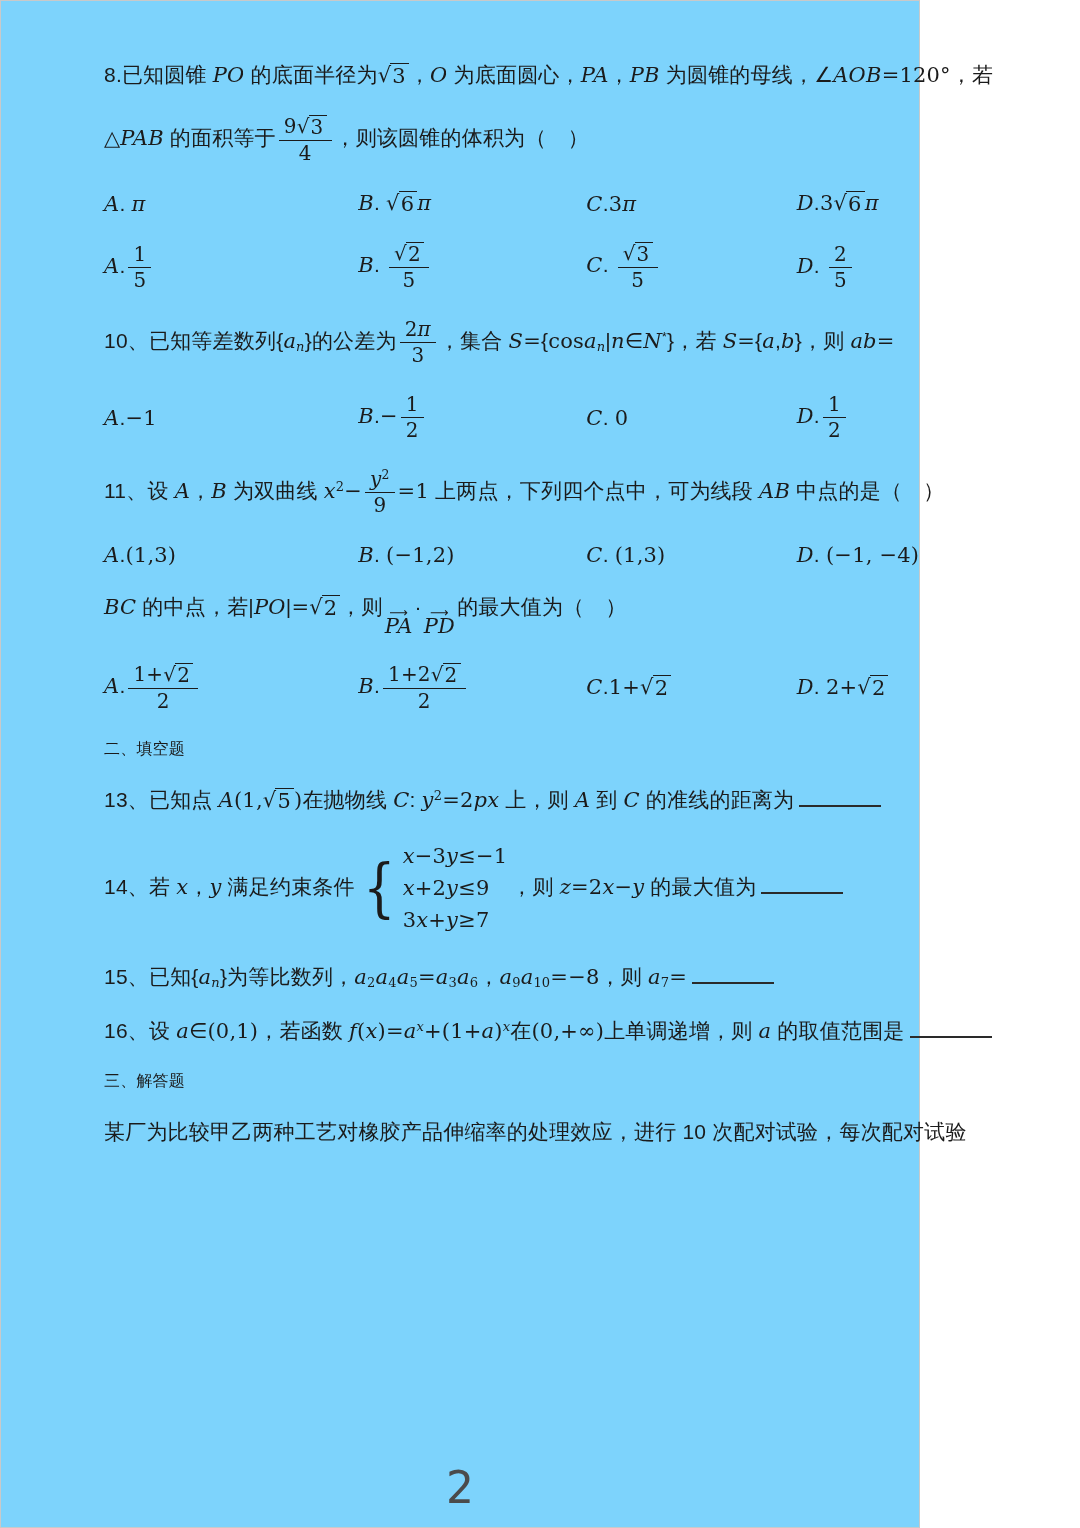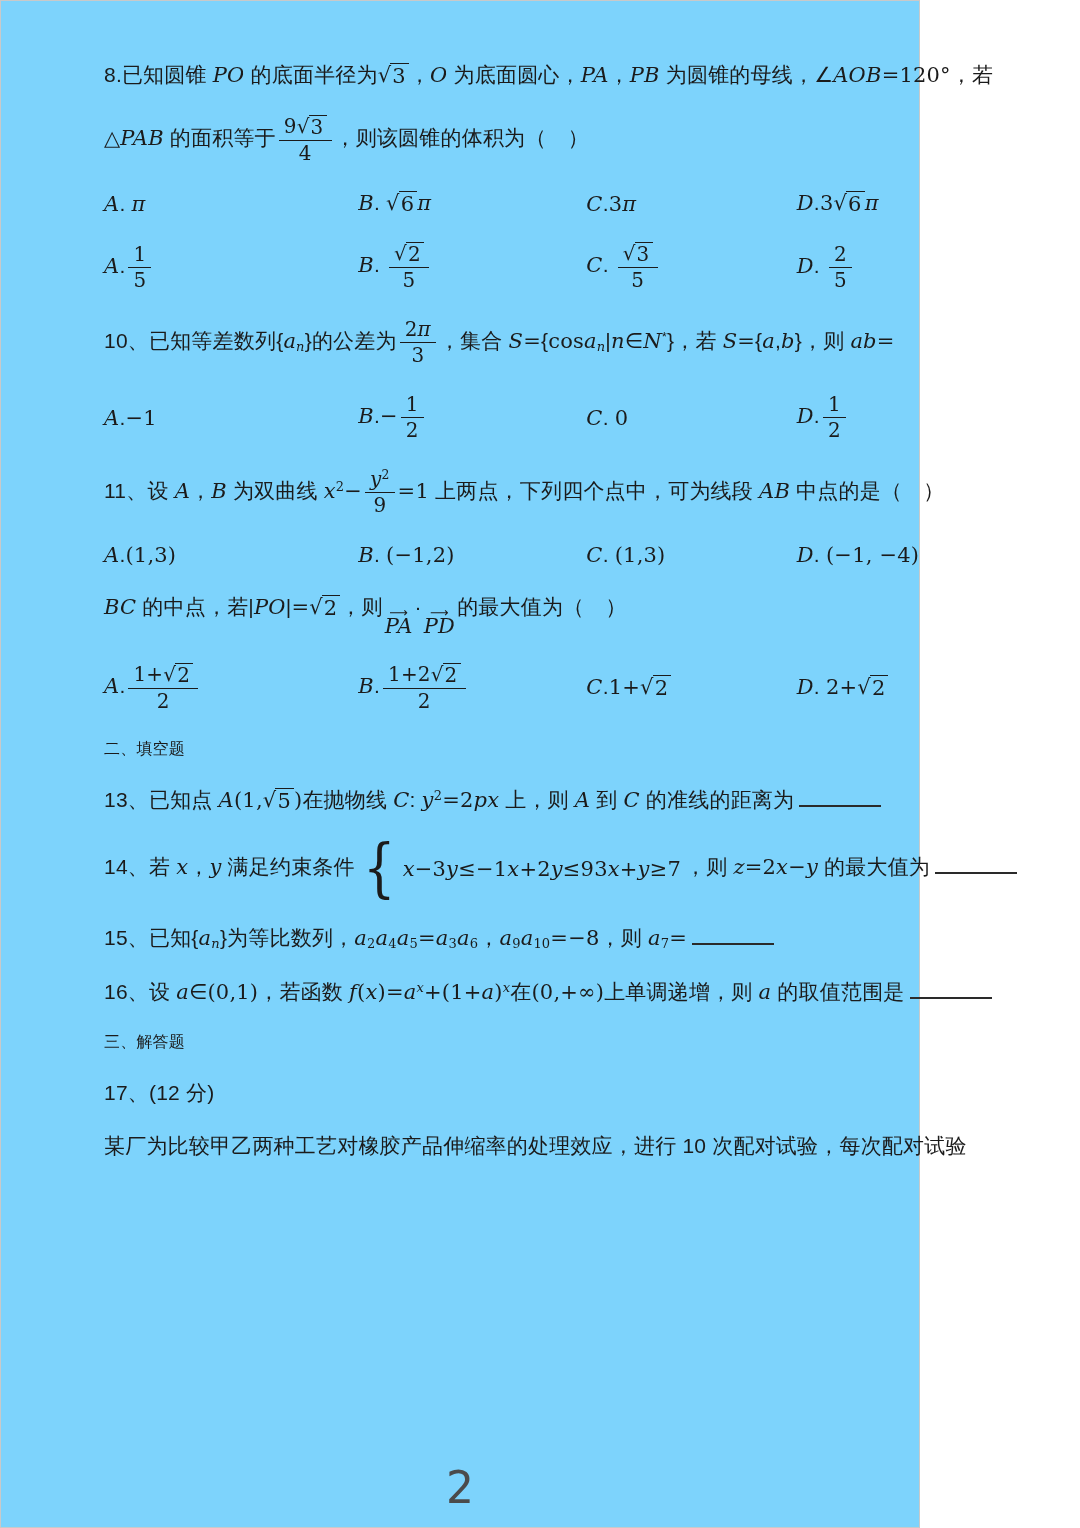--- a/index.html
+++ b/index.html
@@ -35,21 +35,21 @@
           font-family:"DejaVu Serif","Liberation Serif",serif; }
   .rad  { line-height:1.15; margin-right:-1px; }
   .sqc  { border-top:1.5px solid #1b1b1b; line-height:1.15; padding:0 3px 0 2px; }
   .vec  { display:inline-flex; flex-direction:column; align-items:center;
           line-height:1; vertical-align:-3px; margin:0 2px; }
   .vecarrow { font-size:13px; line-height:0.55; }
   .vecbody  { font-family:"DejaVu Serif","Liberation Serif",serif; font-style:italic; }
   .cases { display:inline-flex; align-items:center; vertical-align:middle; margin:0 4px; }
   .lbrace { font-family:"DejaVu Serif","Liberation Serif",serif; font-size:64px;
             line-height:0.9; margin-right:3px; transform:scaleX(0.8); }
-  .clines { display:inline-flex; text-align:left; }
+  .clines { display:inline-flex; flex-direction:column; text-align:left; }
   .cline  { line-height:1.25; margin:3px 0; }
   .blank { display:inline-block; width:82px; height:0.85em;
            border-bottom:2px solid #2a2a2a; margin:0 2px 0 5px; }
   
   .options {
     display:grid; grid-template-columns:29% 26% 24% 21%;
     margin-bottom:26px; align-items:center;
   }
   .opt { font-size:21px; white-space:nowrap; letter-spacing:0.2px; }
   
@@ -177,19 +177,18 @@
           <span class="lbrace">{</span>
           <span class="clines">
             <div class="cline"><span class="mi">x</span><span class="mr">−3</span><span class="mi">y</span><span class="mr">≤−1</span></div>
             <div class="cline"><span class="mi">x</span><span class="mr">+2</span><span class="mi">y</span><span class="mr">≤9</span></div>
             <div class="cline"><span class="mr">3</span><span class="mi">x</span><span class="mr">+</span><span class="mi">y</span><span class="mr">≥7</span></div>
           </span>
         </span>，则 <span class="mi">z</span><span class="mr">=2</span><span class="mi">x</span><span class="mr">−</span><span class="mi">y</span> 的最大值为<span class="blank"></span></div>
       <div class="line">15、已知{<span class="mi">a</span><sub class="msub"><span class="mi">n</span></sub>}为等比数列，<span class="mi">a</span><sub class="msub"><span class="mr">2</span></sub><span class="mi">a</span><sub class="msub"><span class="mr">4</span></sub><span class="mi">a</span><sub class="msub"><span class="mr">5</span></sub><span class="mr">=</span><span class="mi">a</span><sub class="msub"><span class="mr">3</span></sub><span class="mi">a</span><sub class="msub"><span class="mr">6</span></sub>，<span class="mi">a</span><sub class="msub"><span class="mr">9</span></sub><span class="mi">a</span><sub class="msub"><span class="mr">10</span></sub><span class="mr">=−8</span>，则 <span class="mi">a</span><sub class="msub"><span class="mr">7</span></sub><span class="mr">=</span><span class="blank"></span></div>
       <div class="line">16、设 <span class="mi">a</span>∈<span class="mr">(0,1)</span>，若函数 <span class="mi">f</span><span class="mr">(</span><span class="mi">x</span><span class="mr">)=</span><span class="mi">a</span><sup class="msup"><span class="mi">x</span></sup><span class="mr">+(1+</span><span class="mi">a</span><span class="mr">)</span><sup class="msup"><span class="mi">x</span></sup>在<span class="mr">(0,+∞)</span>上单调递增，则 <span class="mi">a</span> 的取值范围是<span class="blank"></span></div>
       <div class="line section">三、解答题</div>
-      <div class="line">17、(12 分)</div>
       <div class="line">某厂为比较甲乙两种工艺对橡胶产品伸缩率的处理效应，进行 10 次配对试验，每次配对试验</div>
     </main>
   <footer class="footer">
     <div class="pagenum">2</div>
   </footer>
 </div>
 
 </body></html>

